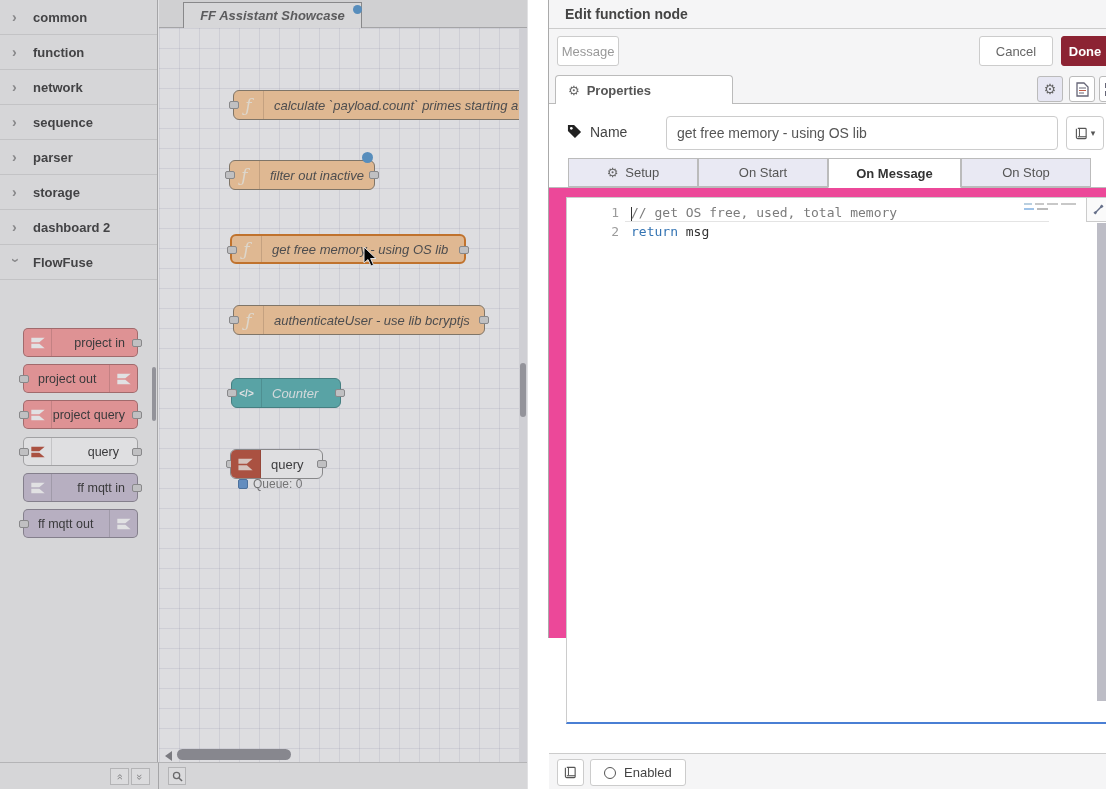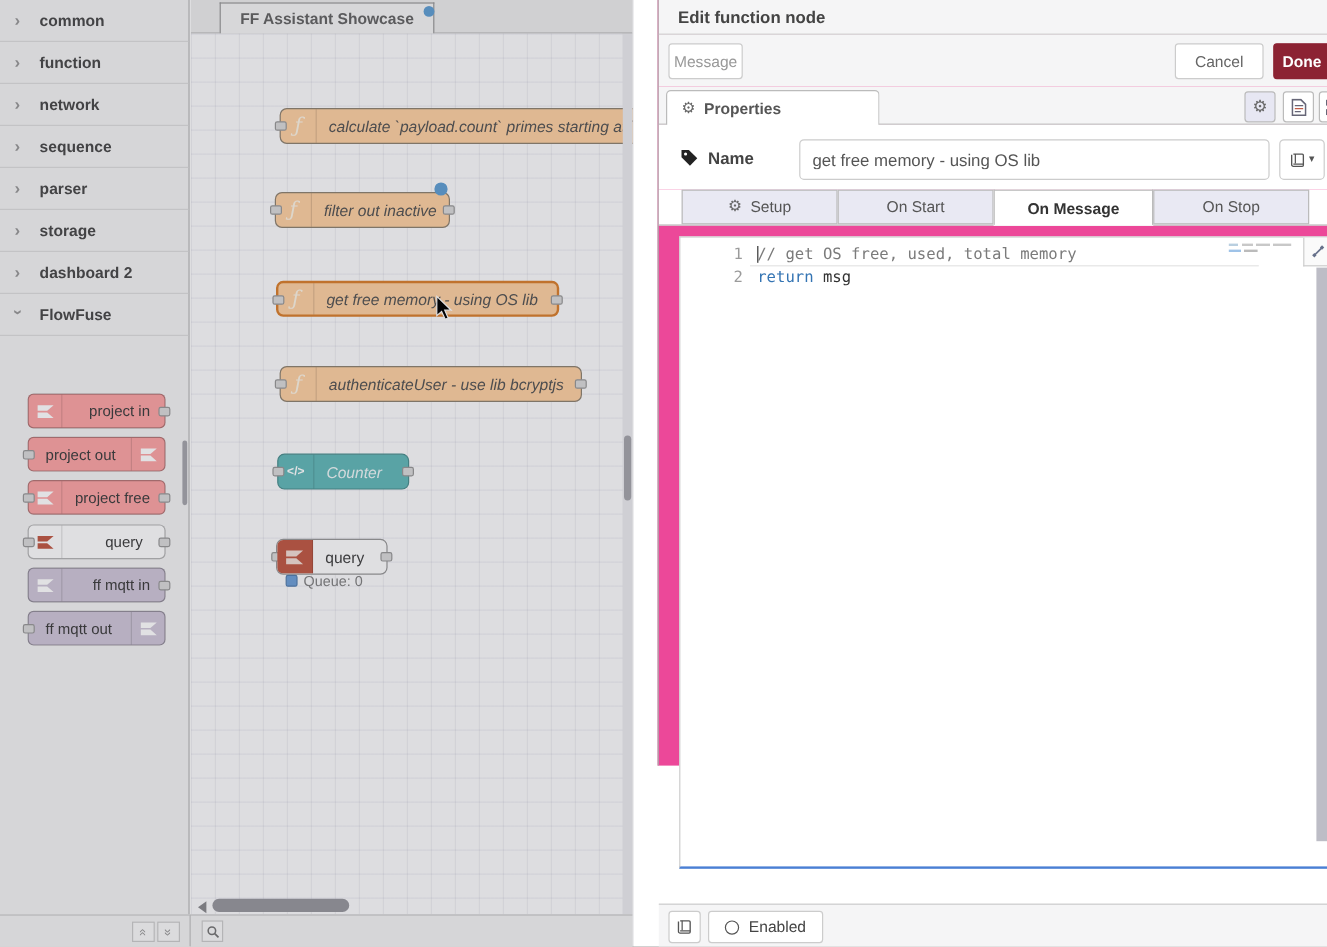--- a/index.html
+++ b/index.html
@@ -62,21 +62,21 @@
   .rot-down { transform:rotate(90deg); display:inline-block; }
   
   #canvas {
     position:absolute; left:159px; top:0; width:368px; height:762px;
     background:#ededee; overflow:hidden;
   }
   #canvas-tabbar { position:absolute; left:0; top:0; width:100%; height:28px; background:#ececec; border-bottom:1px solid #bbb; }
   #flow-tab {
     position:absolute; left:24px; top:2px; width:179px; height:26px; background:#f4f4f4;
     border:1px solid #999; border-bottom:none; display:flex; align-items:center; justify-content:center;
-    font-size:13px; font-weight:bold; color:#666; cursor:pointer;
+    font-size:13px; font-weight:bold; color:#666; cursor:pointer;font-style:italic;
   }
   .tab-dot { position:absolute; width:9px; height:9px; border-radius:50%; background:#619fd3; }
   #grid {
     position:absolute; left:0; top:28px; width:360px; height:734px; background-color:#fbfbfc;
     background-image:
       linear-gradient(to right, rgba(90,90,130,0.10) 1px, transparent 1px),
       linear-gradient(to bottom, rgba(90,90,130,0.10) 1px, transparent 1px);
     background-size:20px 20px;
   }
   .cnode {
@@ -144,21 +144,21 @@
   .gear { font-family:"DejaVu Sans",sans-serif; color:#666; }
   .icon-btn {
     position:absolute; top:4px; width:26px; height:26px; background:#fff;
     border:1px solid #bbb; border-radius:3px; display:flex; align-items:center;
     justify-content:center; cursor:pointer;
   }
   .icon-btn.active { background:#e7e7f3; }
   
   #name-row { position:absolute; left:0; top:104px; width:100%; height:54px; background:#fff; }
   #name-label { position:absolute; left:18px; top:20px; display:flex; align-items:flex-start; gap:8px;
-    font-size:14px; font-weight:bold; color:#444; }
+    font-size:14px; font-weight:normal; color:#444; }
   #name-input {
     position:absolute; left:117px; top:12px; width:392px; height:34px;
     border:1px solid #ccc; border-radius:4px; padding:0 10px; font-size:14px; color:#555;
     font-family:"Liberation Sans",sans-serif; background:#fff;
   }
   #library-btn {
     position:absolute; left:517px; top:12px; width:38px; height:34px; background:#fff;
     border:1px solid #ccc; border-radius:4px; display:flex; align-items:center;
     justify-content:center; gap:3px; cursor:pointer; color:#555;
   }
@@ -274,21 +274,21 @@
       <span class="nlabel lab-left">project out</span>
       <span class="port pl"></span>
     </div>
     <div class="pal-node pal-proj" style="top:400px;">
       <span class="icon-left">
           <svg class="svg-ico" width="16" height="14" viewBox="0 0 24 20">
             <polygon points="2,2 22,2 14,9 2,9" fill="#fff"></polygon>
             <polygon points="2,11 14,11 22,18 2,18" fill="#fff"></polygon>
           </svg>
         </span>
-      <span class="nlabel lab-right" style="right:12px;">project free</span>
+      <span class="nlabel lab-right" style="right:12px;">project query</span>
       <span class="port pl"></span>
       <span class="port pr"></span>
     </div>
     <div class="pal-node pal-query" style="top:437px;">
       <span class="icon-left">
           <svg class="svg-ico" width="16" height="14" viewBox="0 0 24 20">
             <polygon points="2,2 22,2 14,9 2,9" fill="#c05a45"></polygon>
             <polygon points="2,11 14,11 22,18 2,18" fill="#c05a45"></polygon>
           </svg>
         </span>

